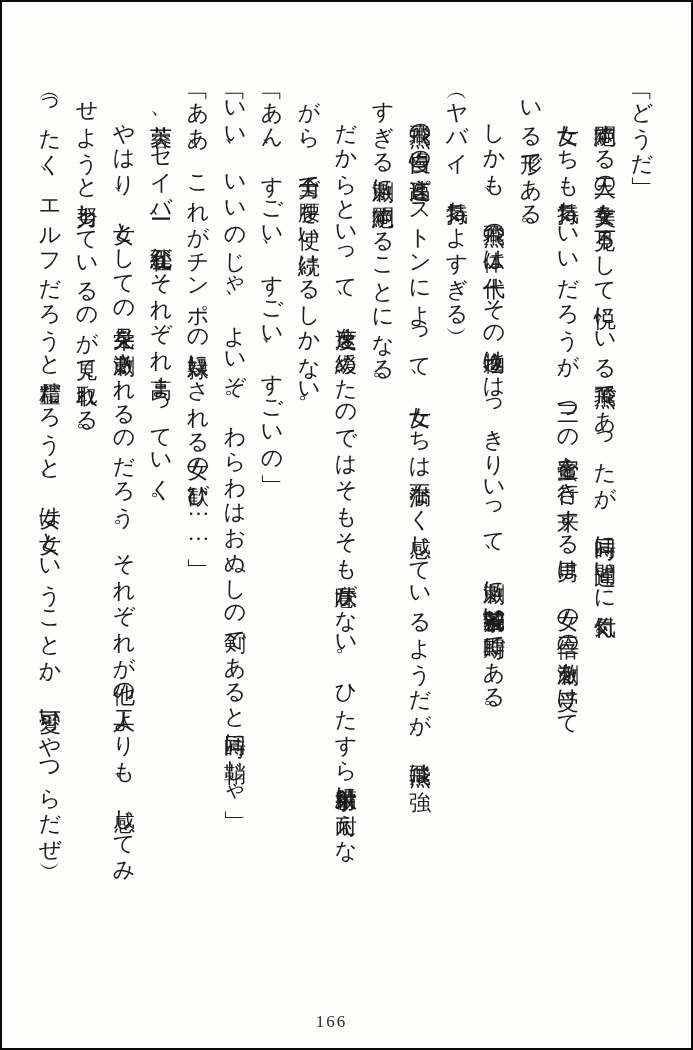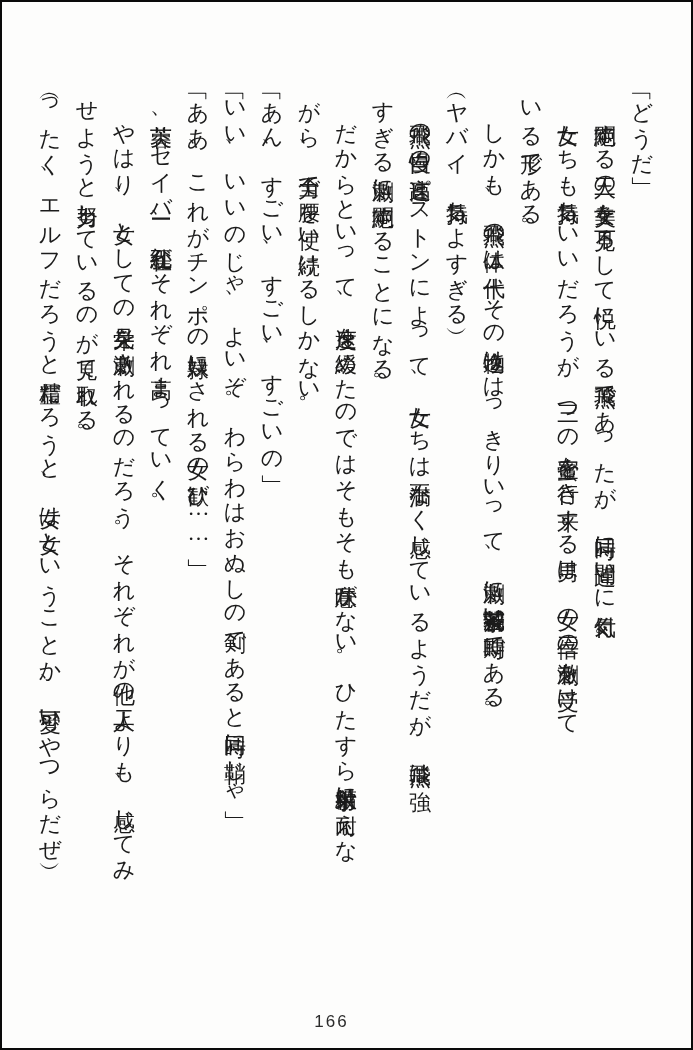--- a/index.html
+++ b/index.html
@@ -41,21 +41,21 @@
   }
   .page-number {
     position: absolute;
     left: 0;
     right: 30px;
     bottom: 16px;
     text-align: center;
     font-size: 17px;
     letter-spacing: 2px;
     color: #2b2b2b;
-    font-family: Liberation Sans, sans-serif;
+    font-family: Liberation Serif, serif;
   }
 </style>
 </head>
 <body>
 
 <div class="page">
 
   <div class="text-block">
     <p data-indent="false">「どうだ」</p>
     <p data-indent="true">悶絶する三人の美女を見下ろして悦にいる飛燕であったが、同時に間違いに気付く。</p>

